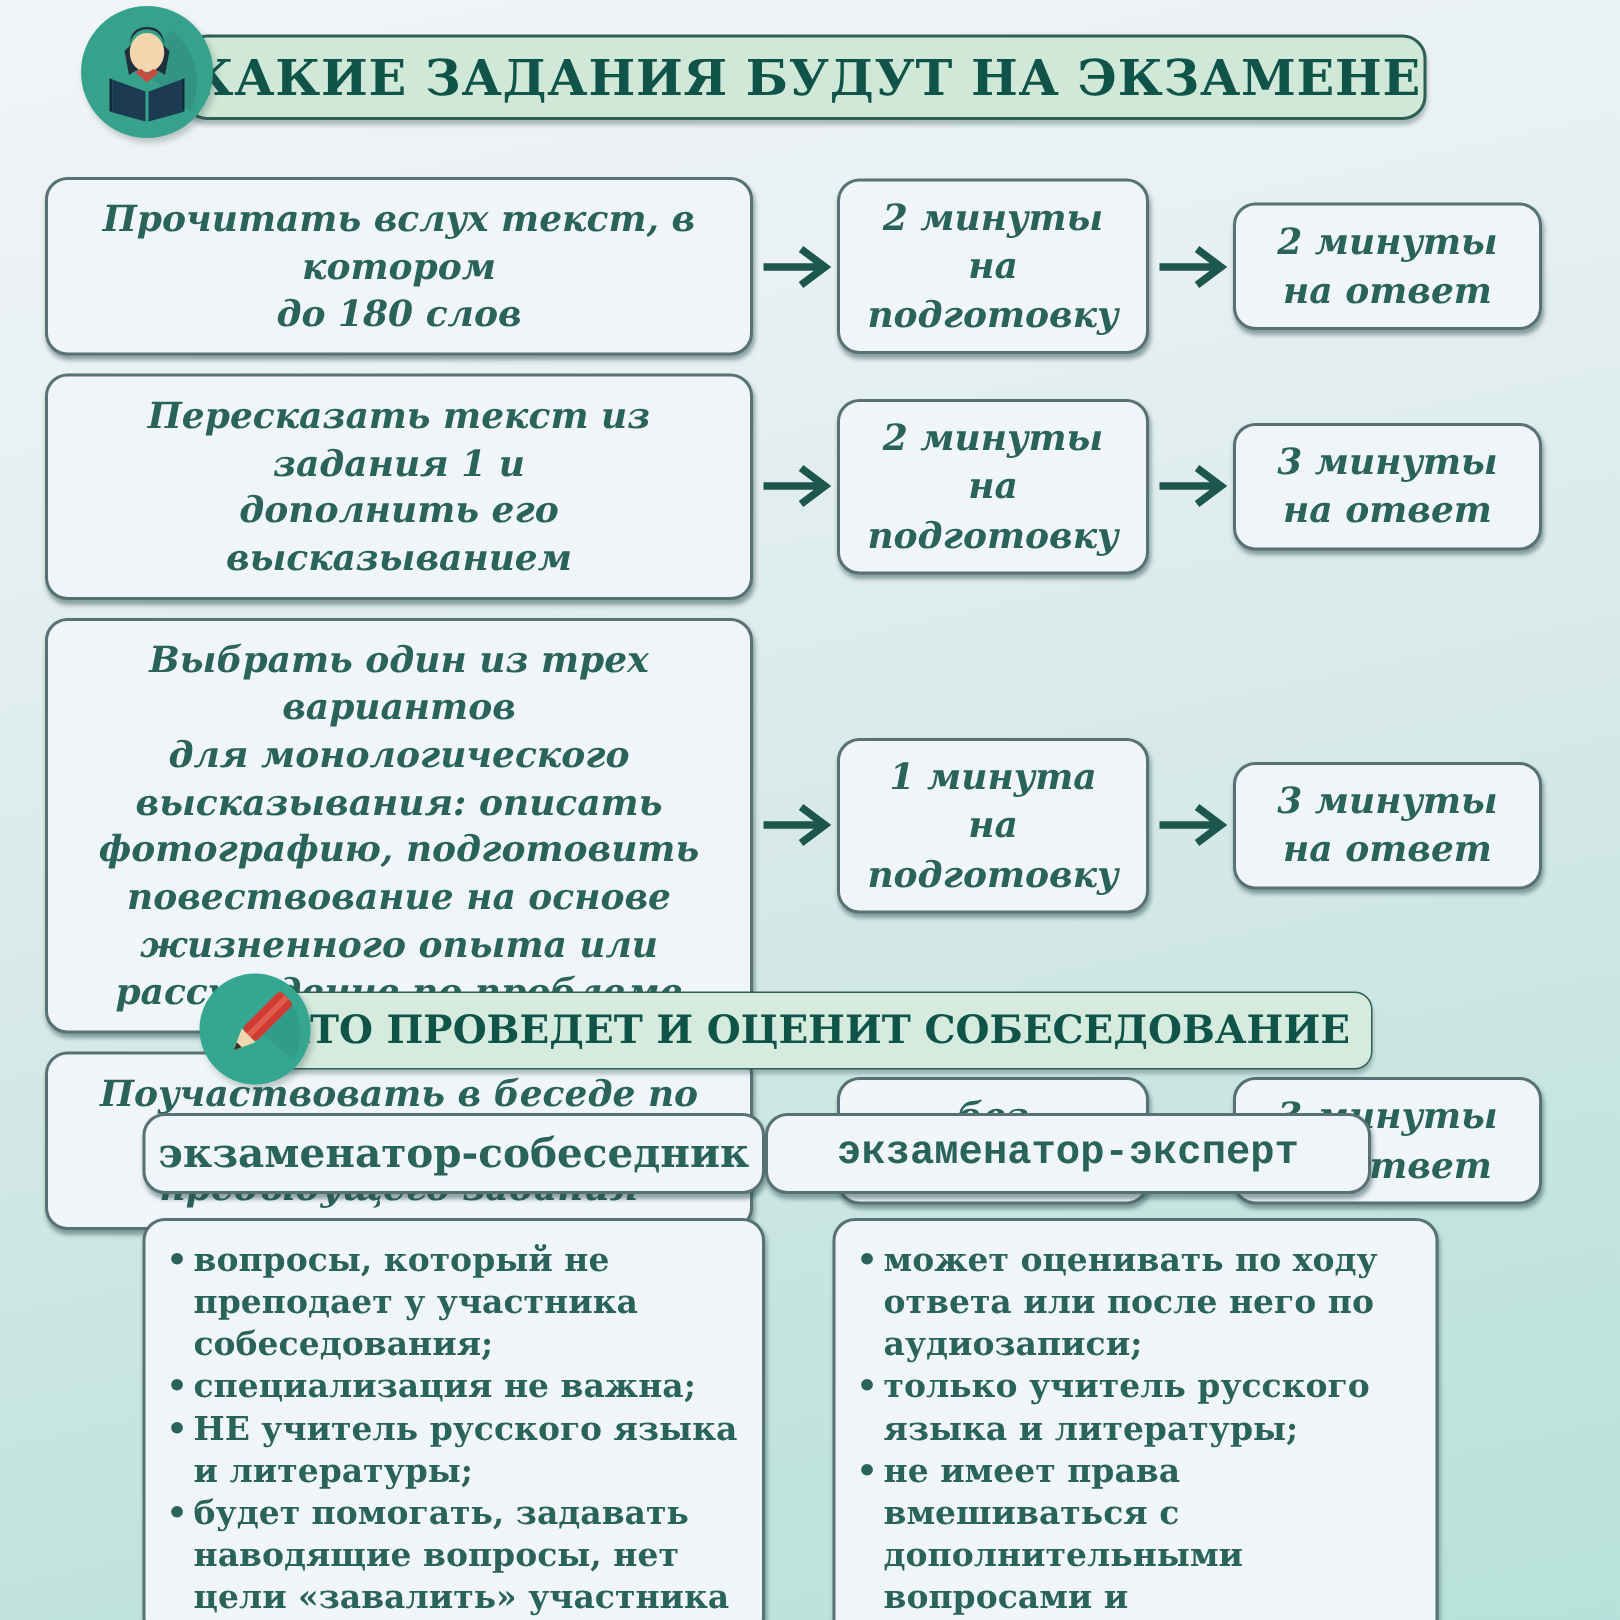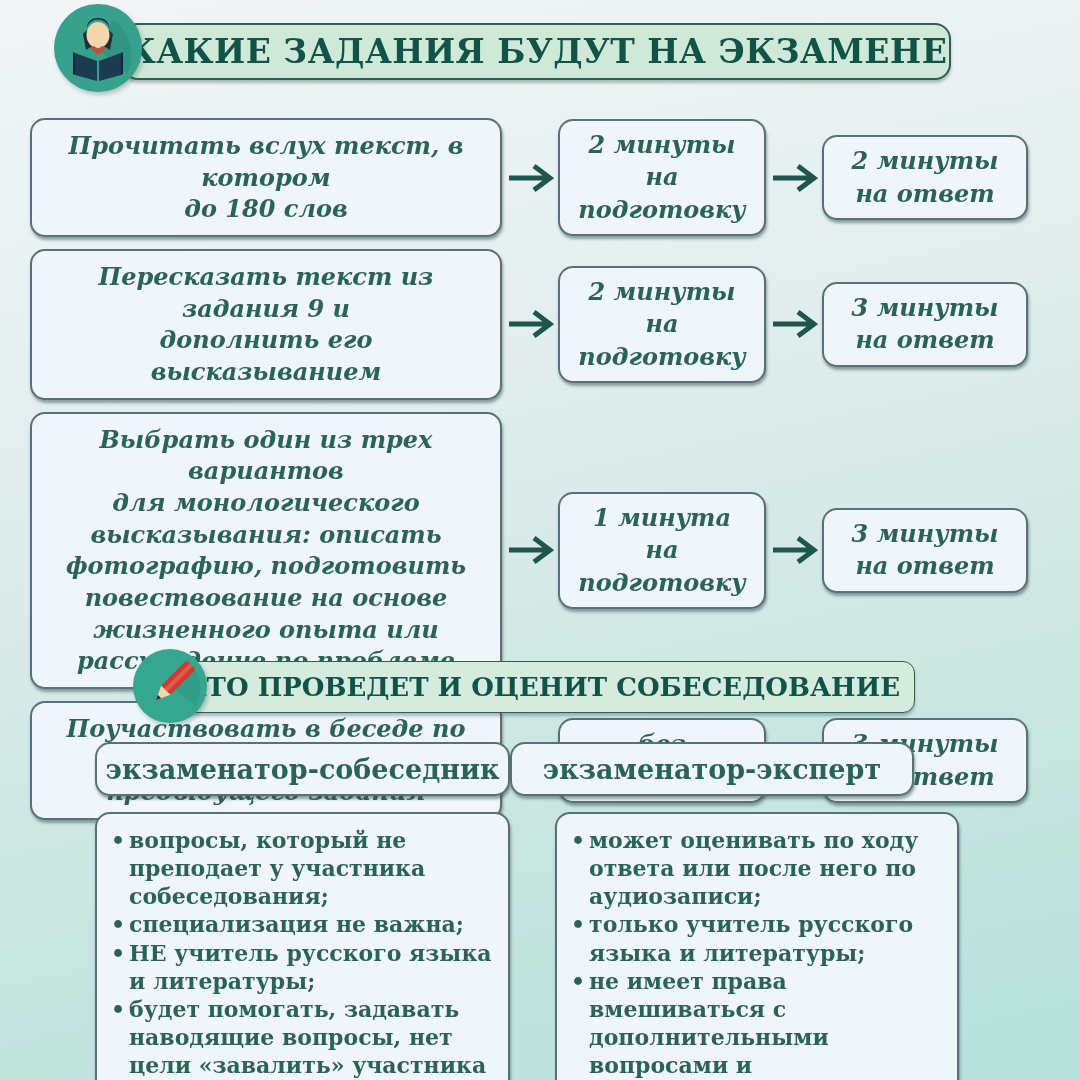--- a/index.html
+++ b/index.html
@@ -51,21 +51,21 @@
   }
   .prep-box{width:208px;}
   .ans-box{width:206px;}
   
   .col-headers{position:absolute;left:95px;top:742px;display:flex;}
   .col-header{
     display:flex;align-items:center;justify-content:center;
     height:54px;font-size:27px;text-align:center;
   }
   .col-header.left{width:415px;}
-  .col-header.right{width:404px;}
+  .col-header.right{width:404px;font-family:Liberation Mono, monospace;}
   .col-bodies{position:absolute;left:95px;top:812px;display:flex;gap:45px;align-items:flex-start;}
   .bullets{padding:12px 14px 12px 10px;}
   .bullets.left{width:415px;min-height:246px;}
   .bullets.right{width:404px;min-height:242px;}
   .bullets ul{margin:0;padding:0;list-style:none;}
   .bullets li{
     position:relative;padding-left:22px;
     font-size:22px;line-height:1.28;color:#2a635a;font-weight:bold;
   }
   .bullets li::before{
@@ -111,21 +111,21 @@
       <div class="arrow-cell">
         <svg width="48" height="34" viewBox="0 0 48 34">
             <path d="M3 17 H40 M28 5 L44 17 L28 29" fill="none" stroke="#1c564d" stroke-width="5"></path>
           </svg>
       </div>
       <div class="box time-box ans-box">2 минуты
 на ответ</div>
     </div>
 
     <div class="flow-row">
-      <div class="box task-box">Пересказать текст из задания 9 и
+      <div class="box task-box">Пересказать текст из задания 1 и
 дополнить его высказыванием</div>
       <div class="arrow-cell">
         <svg width="48" height="34" viewBox="0 0 48 34">
             <path d="M3 17 H40 M28 5 L44 17 L28 29" fill="none" stroke="#1c564d" stroke-width="5"></path>
           </svg>
       </div>
       <div class="box time-box prep-box">2 минуты
 на подготовку</div>
       <div class="arrow-cell">
         <svg width="48" height="34" viewBox="0 0 48 34">

